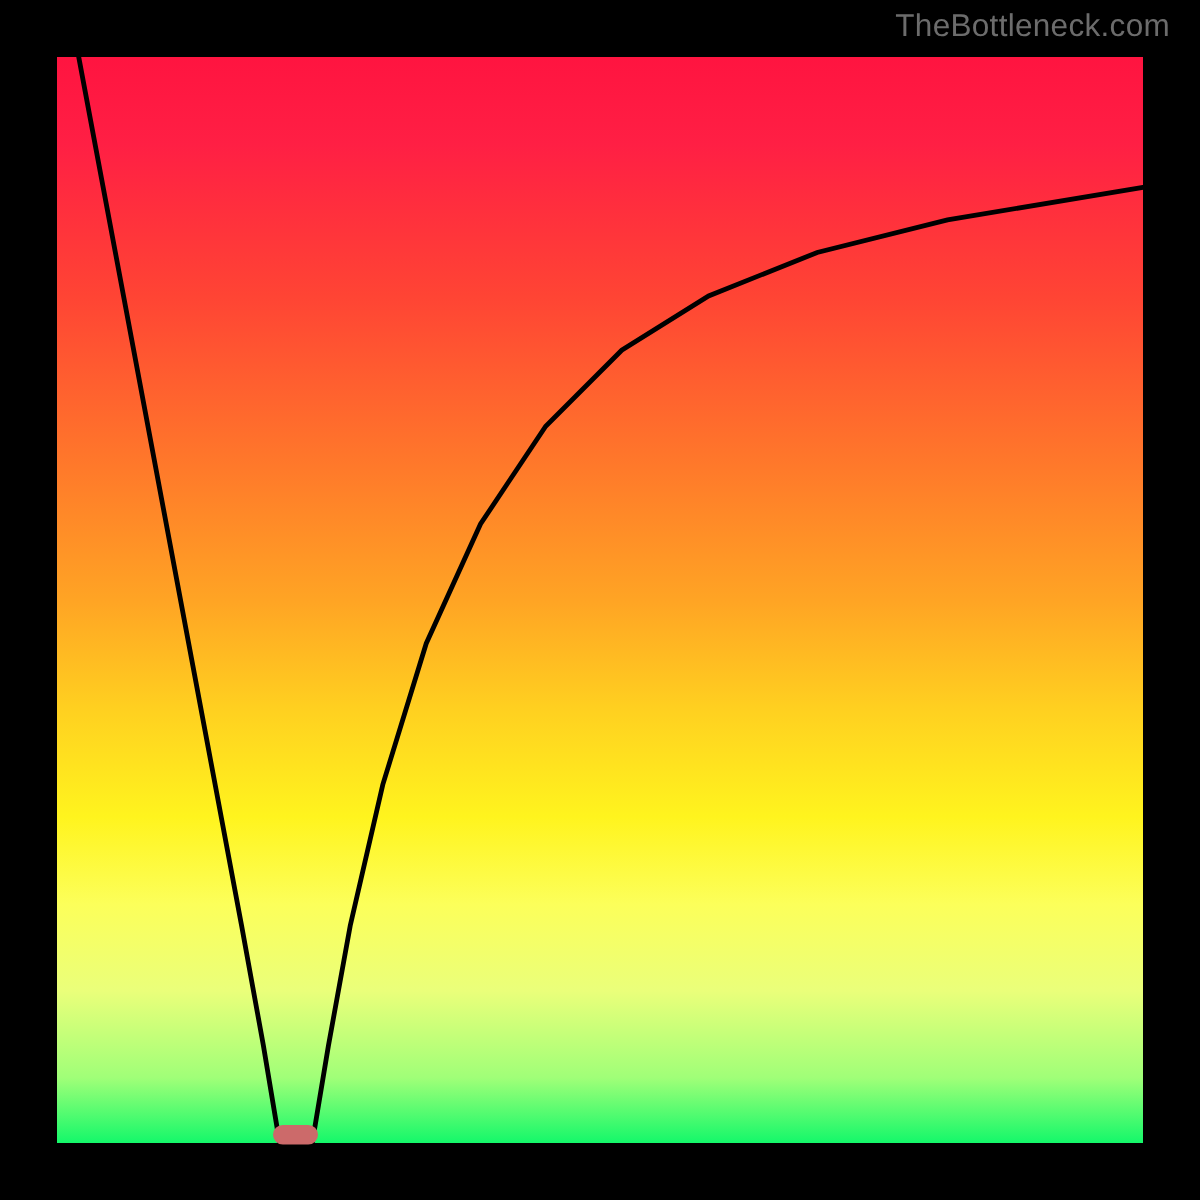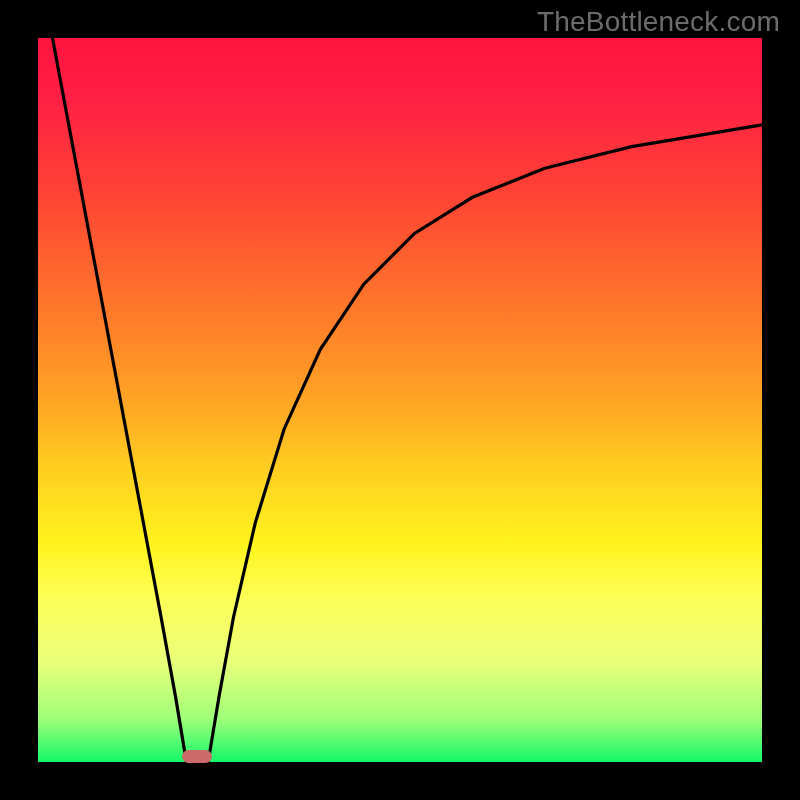--- a/index.html
+++ b/index.html
@@ -37,21 +37,21 @@
       #eaff7a 86%,
       #a0ff78 94%,
       #14f86a 100%
     );
   }
   .watermark {
     position: absolute;
     top: 6px;
     right: 20px;
     color: #6c6c6c;
-    font-size: 28px;
+    font-size: 21px;
     font-weight: 500;
     letter-spacing: 0.2px;
   }
   svg.curve {
     position: absolute;
     left: 0;
     top: 0;
     width: 724px;
     height: 724px;
     overflow: visible;

